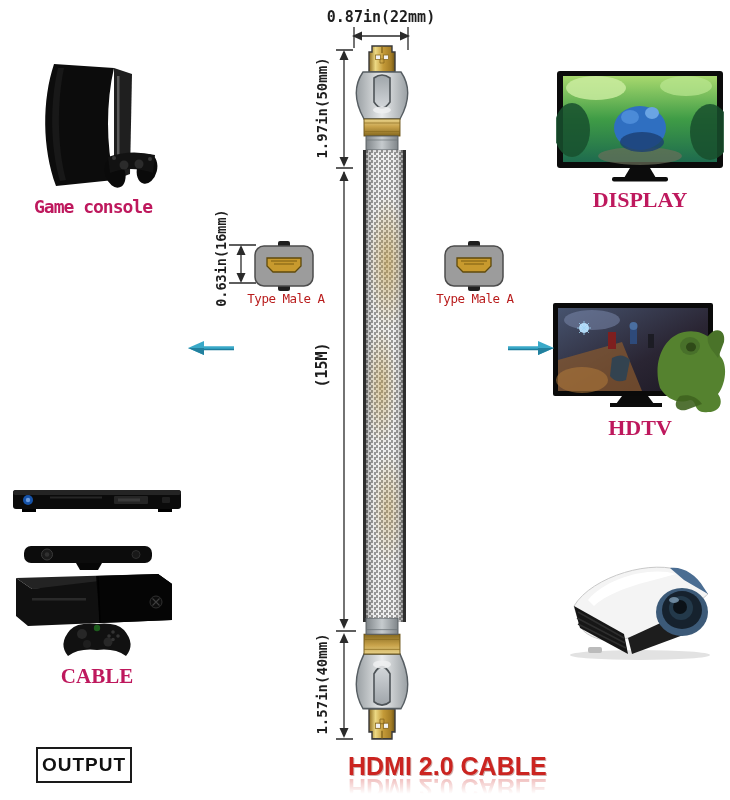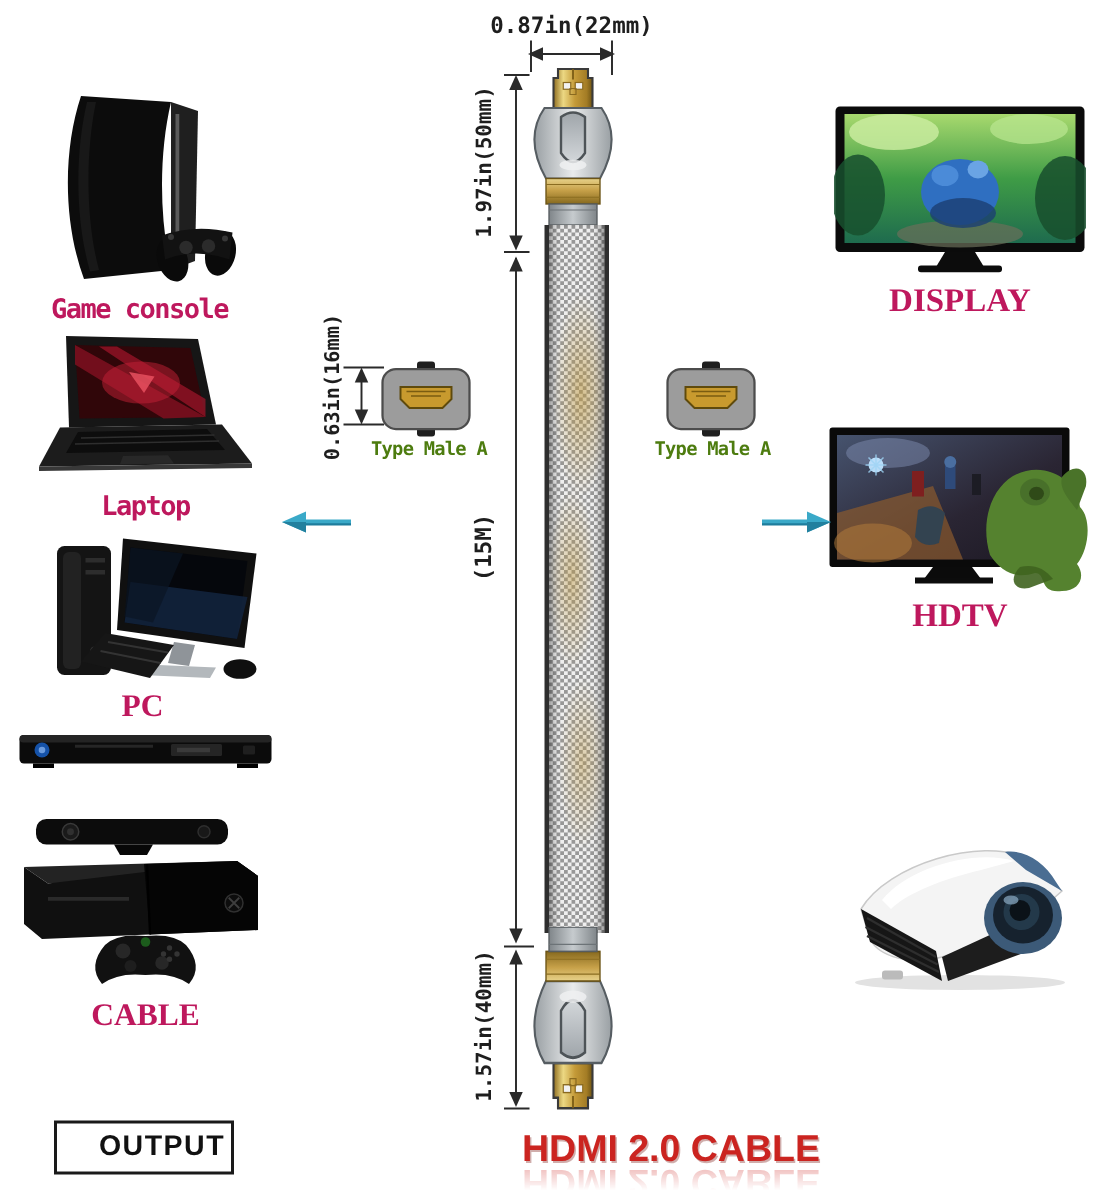--- a/index.html
+++ b/index.html
@@ -7,22 +7,22 @@
          font-family:"Liberation Sans",sans-serif;}
   .abs{position:absolute;}
   .device{position:absolute;text-align:center;}
   .dev-art{display:block;margin:0 auto;}
   .dev-label{margin-top:2px;color:#be185d;}
   .serif-label{font-family:"Liberation Serif",serif;font-weight:bold;font-size:21px;}
   .mono-label{font-family:"DejaVu Sans Mono",monospace;font-weight:bold;font-size:18px;letter-spacing:-1px;}
   .port-box{position:absolute;border:2px solid #1a1a1a;background:#fff;display:flex;
             align-items:center;justify-content:center;font-weight:bold;font-size:19px;
             letter-spacing:1px;color:#111;font-family:"Liberation Sans",sans-serif;}
-  .type-label{position:absolute;font-family:"DejaVu Sans Mono",monospace;font-weight:bold;
-              font-size:12.5px;color:#4d7c0f;text-align:center;letter-spacing:-0.5px;}
+  .type-label{position:absolute;font-family:"DejaVu Sans Mono",monospace;font-weight:normal;
+              font-size:12.5px;color:#b91c1c;text-align:center;letter-spacing:-0.5px;}
   .dimtext{font-family:"DejaVu Sans Mono",monospace;font-weight:bold;fill:#1e1e1e;}
   .braid{position:absolute;left:363px;top:150px;width:37px;height:472px;
     border-left:3px solid #2e2e2e;border-right:3px solid #2e2e2e;
     background-image:
       radial-gradient(26px 95px at 58% 24%, rgba(189,150,60,.55), rgba(189,150,60,0) 72%),
       radial-gradient(22px 85px at 42% 50%, rgba(189,150,60,.45), rgba(189,150,60,0) 72%),
       radial-gradient(22px 80px at 60% 76%, rgba(189,150,60,.38), rgba(189,150,60,0) 72%),
       repeating-conic-gradient(#efefef 0% 25%, #989898 25% 50%);
     background-size:auto,auto,auto,5px 5px;
     box-shadow:inset 6px 0 6px -4px rgba(0,0,0,.45), inset -6px 0 6px -4px rgba(0,0,0,.45);}
@@ -92,56 +92,21 @@
       <ellipse cx="129" cy="109" rx="10" ry="15" transform="rotate(14 129 109)" fill="#0a0a0a"></ellipse>
       <path d="M90,97 Q112,89 137,95 L135,113 Q112,105 92,113 Z" fill="#121212"></path>
       <circle cx="106" cy="105" r="4.5" fill="#2b2b2b"></circle>
       <circle cx="121" cy="104" r="4.5" fill="#2b2b2b"></circle>
       <circle cx="132" cy="99" r="2" fill="#383838"></circle>
       <circle cx="96" cy="98" r="2" fill="#383838"></circle>
     </svg>
     <div class="dev-label mono-label">Game console</div>
   </div>
 
-  <div class="device" style="left:16px;top:221px;width:162px;">
-    <svg class="dev-art" width="162" height="104" viewBox="0 0 162 104">
-      <path d="M28,3 L116,5 L128,62 L30,64 Z" fill="#161616"></path>
-      <path d="M34,9 L111,11 L121,57 L37,58 Z" fill="#300609"></path>
-      <path d="M34,9 L121,57 L93,58 L34,22 Z" fill="#7e1020" opacity=".85"></path>
-      <path d="M62,10 L121,45 L121,57 L50,10 Z" fill="#a3162b" opacity=".7"></path>
-      <ellipse cx="78" cy="34" rx="26" ry="14" fill="#c42036" opacity=".5"></ellipse>
-      <path d="M70,27 L87,30 L80,41 Z" fill="#e8505f" opacity=".85"></path>
-      <path d="M24,64 L132,62 L152,88 L10,90 Z" fill="#1c1c1c"></path>
-      <path d="M36,67 L122,65 L134,79 L28,81 Z" fill="#0d0d0d"></path>
-      <path d="M38,71 L127,69 M34,75 L130,73" stroke="#2e2e2e" stroke-width="1" fill="none"></path>
-      <path d="M66,83 L96,82.5 L100,88 L64,88.5 Z" fill="#282828"></path>
-      <path d="M10,90 L152,88 L152,91 L10,93 Z" fill="#383838"></path>
-    </svg>
-    <div class="dev-label mono-label">Laptop</div>
-  </div>
-
-  <div class="device" style="left:12px;top:358px;width:166px;">
-    <svg class="dev-art" width="166" height="98" viewBox="0 0 166 98">
-      <rect x="26" y="6" width="36" height="86" rx="5" fill="#141414"></rect>
-      <rect x="30" y="10" width="12" height="78" rx="4" fill="#222222"></rect>
-      <rect x="45" y="14" width="13" height="3" fill="#2d2d2d"></rect>
-      <rect x="45" y="22" width="13" height="3" fill="#2d2d2d"></rect>
-      <circle cx="51" cy="76" r="3" fill="#333"></circle>
-      <path d="M70,1 L159,11 L151,74 L66,62 Z" fill="#101010"></path>
-      <path d="M75,7 L153,16 L146,68 L71,57 Z" fill="#05070c"></path>
-      <path d="M75,30 L153,40 L146,68 L71,57 Z" fill="#13253f" opacity=".85"></path>
-      <path d="M75,7 L110,11 L90,57 L71,53 Z" fill="#0c1523" opacity=".7"></path>
-      <path d="M104,70 L118,72 L114,86 L100,84 Z" fill="#8f9499"></path>
-      <path d="M86,85 L132,87 L128,94 L82,92 Z" fill="#b3b8bc"></path>
-      <path d="M58,64 L104,72 L88,94 L42,83 Z" fill="#161616"></path>
-      <path d="M60,70 L100,77 M55,76 L95,84" stroke="#333" stroke-width="1.5" fill="none"></path>
-      <ellipse cx="148" cy="88" rx="11" ry="6.5" fill="#0f0f0f"></ellipse>
-    </svg>
-    <div class="dev-label serif-label">PC</div>
-  </div>
+
 
   <div class="device" style="left:12px;top:487px;width:170px;">
     <svg class="dev-art" width="170" height="27" viewBox="0 0 170 27">
       <rect x="1" y="3" width="168" height="19" rx="3" fill="#0b0b0b"></rect>
       <rect x="1" y="3" width="168" height="5" rx="2.5" fill="#242424"></rect>
       <circle cx="16" cy="13" r="5" fill="#1552a8"></circle>
       <circle cx="16" cy="13" r="2.2" fill="#6b9bdd"></circle>
       <rect x="102" y="9" width="34" height="8" rx="1" fill="#252525"></rect>
       <rect x="106" y="11.5" width="22" height="3" fill="#3a3a3a"></rect>
       <rect x="38" y="9.5" width="52" height="2" fill="#262626"></rect>
@@ -171,21 +136,21 @@
       <circle cx="77" cy="104" r="4" fill="#1e1e1e"></circle>
       <circle cx="103" cy="92" r="1.8" fill="#343434"></circle>
       <circle cx="108" cy="96" r="1.8" fill="#343434"></circle>
       <circle cx="99" cy="96" r="1.8" fill="#343434"></circle>
       <circle cx="103" cy="99.5" r="1.8" fill="#343434"></circle>
       <circle cx="87" cy="88" r="3.2" fill="#1c5c1c"></circle>
     </svg>
     <div class="dev-label serif-label">CABLE</div>
   </div>
 
-  <div class="port-box" style="left:36px;top:747px;width:92px;height:32px;padding-left:24px;">
+  <div class="port-box" style="left:36px;top:747px;width:92px;height:32px;">
     <span>OUTPUT</span>
   </div>
 
   <div class="device" style="left:556px;top:70px;width:168px;">
     <svg class="dev-art" width="168" height="115" viewBox="0 0 168 115">
       <rect x="1" y="1" width="166" height="97" rx="3" fill="#0b0b0b"></rect>
       <rect x="7" y="6" width="154" height="86" fill="url(#rioGrad)"></rect>
       <ellipse cx="40" cy="18" rx="30" ry="12" fill="#cdeea2" opacity=".8"></ellipse>
       <ellipse cx="130" cy="16" rx="26" ry="10" fill="#bbe791" opacity=".7"></ellipse>
       <ellipse cx="16" cy="60" rx="18" ry="27" fill="#17502e" opacity=".85"></ellipse>
@@ -194,21 +159,21 @@
       <ellipse cx="84" cy="58" rx="26" ry="22" fill="#2f6fc1"></ellipse>
       <ellipse cx="74" cy="47" rx="9" ry="7" fill="#4b8bd8"></ellipse>
       <ellipse cx="96" cy="43" rx="7" ry="6" fill="#6aa4e4"></ellipse>
       <ellipse cx="86" cy="72" rx="22" ry="10" fill="#1c3f72" opacity=".8"></ellipse>
       <path d="M74,98 L94,98 L100,108 L68,108 Z" fill="#0c0c0c"></path>
       <rect x="56" y="107" width="56" height="4.5" rx="2" fill="#0c0c0c"></rect>
     </svg>
     <div class="dev-label serif-label" style="font-size:22px">DISPLAY</div>
   </div>
 
-  <div class="device" style="left:552px;top:284px;width:176px;">
+  <div class="device" style="left:552px;top:302px;width:176px;">
     <svg class="dev-art" width="176" height="111" viewBox="0 0 176 111">
       <rect x="1" y="1" width="160" height="93" rx="2" fill="#0a0a0a"></rect>
       <rect x="6" y="6" width="150" height="83" fill="url(#avGrad)"></rect>
       <ellipse cx="40" cy="18" rx="28" ry="10" fill="#7d8bb0" opacity=".5"></ellipse>
       <path d="M6,58 L70,40 L90,89 L6,89 Z" fill="#8a5a2e" opacity=".7"></path>
       <ellipse cx="30" cy="78" rx="26" ry="13" fill="#b07a3a" opacity=".55"></ellipse>
       <circle cx="32" cy="26" r="5" fill="#bfe4ff" opacity=".95"></circle>
       <path d="M27,21 l10,10 M37,21 l-10,10 M32,19 v14 M25,26 h14" stroke="#9ed4f5" stroke-width="1" opacity=".8"></path>
       <rect x="56" y="30" width="8" height="17" fill="#7e1f1f"></rect>
       <rect x="78" y="26" width="7" height="16" fill="#2e4a7a"></rect>

